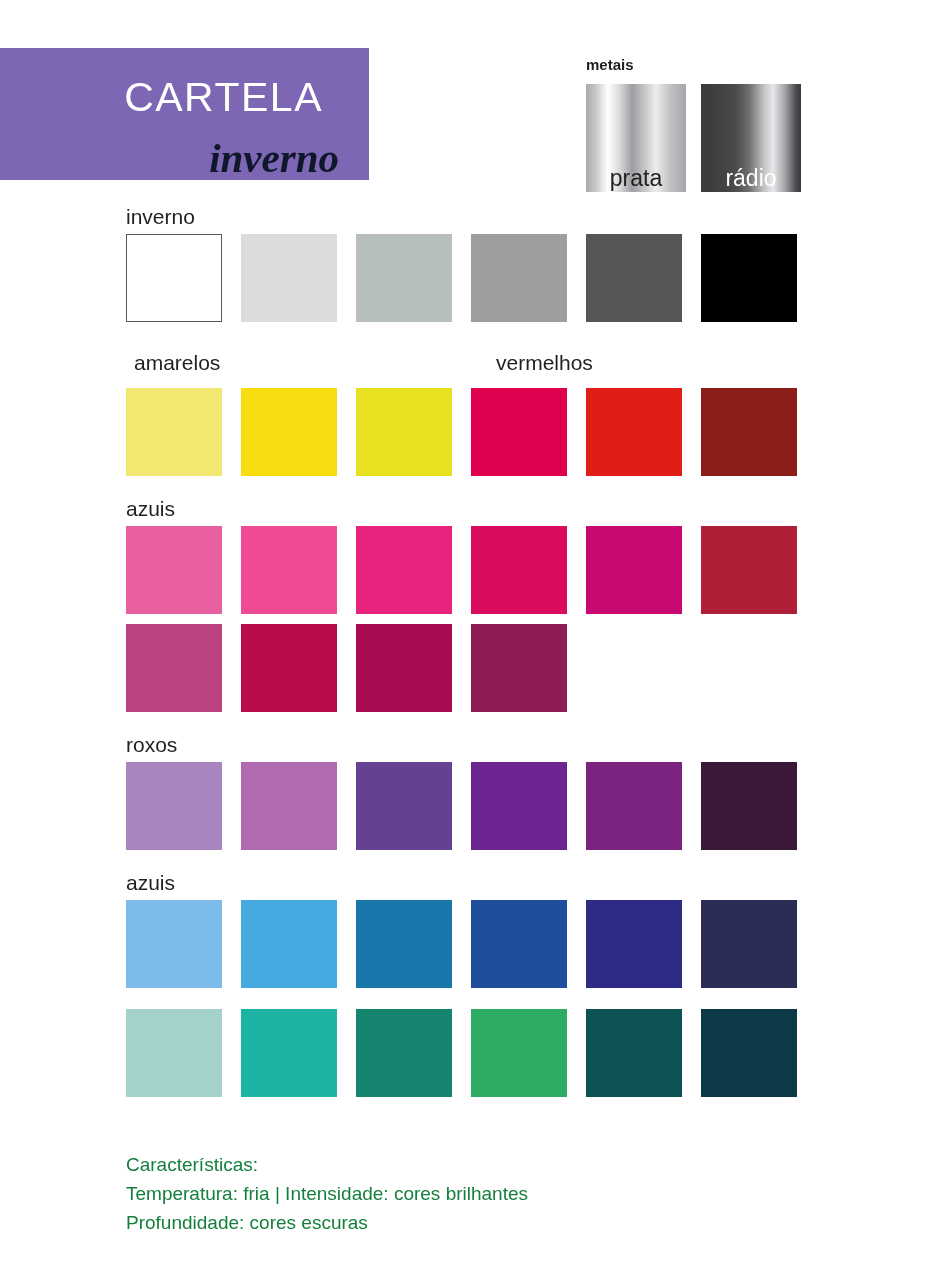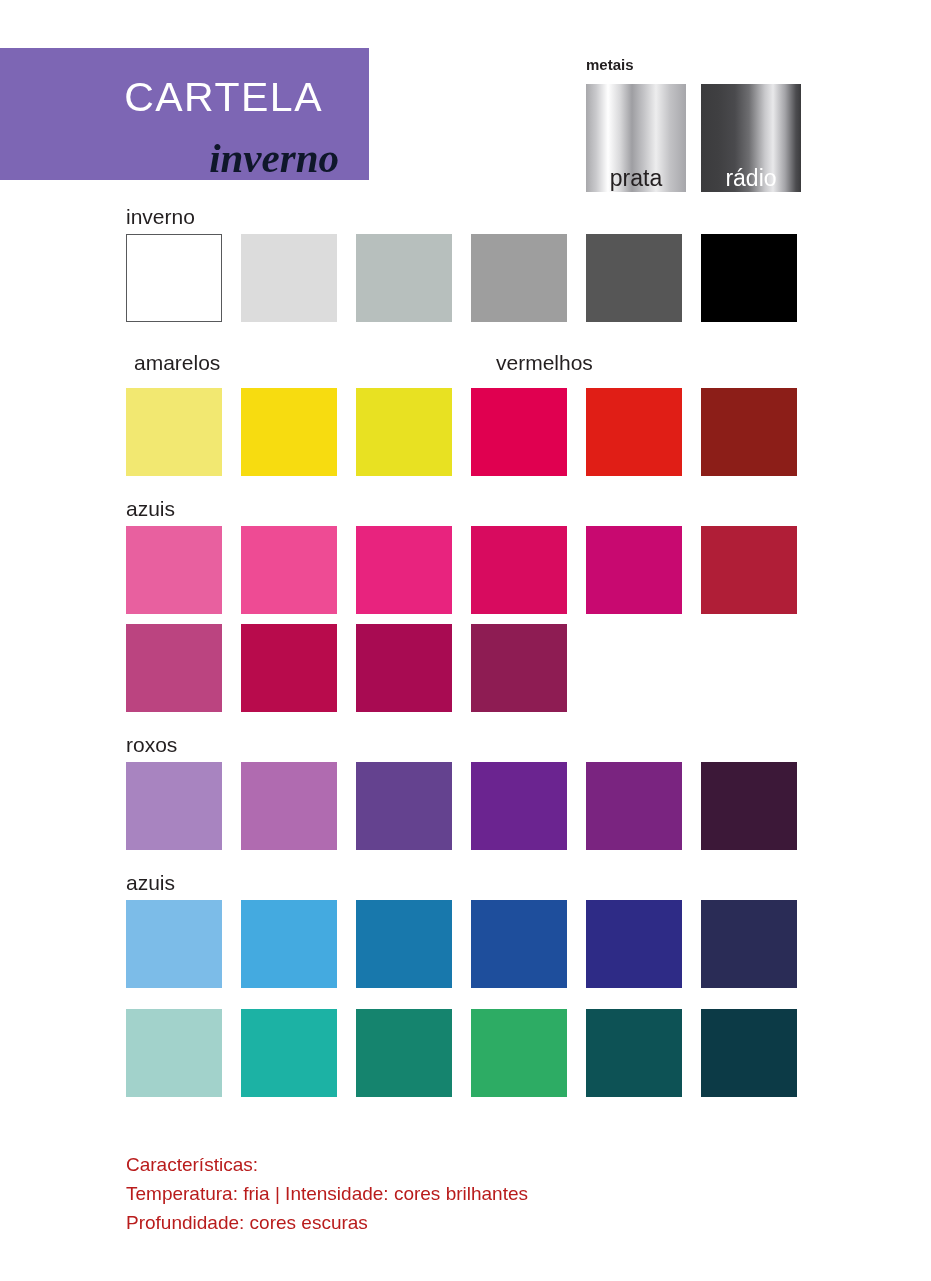--- a/index.html
+++ b/index.html
@@ -141,21 +141,21 @@
   
   .footer {
     position: absolute;
     left: 126px;
     top: 1150px;
     width: 700px;
   }
   .footer-line {
     font-size: 19px;
     line-height: 29px;
-    color: #b91c1c;
+    color: #15803d;
     margin: 0;
   }
 </style>
 </head>
 <body>
 
 <div class="header-band">
   <div class="header-title">CARTELA</div>
   <div class="header-sub">inverno</div>
 </div>

